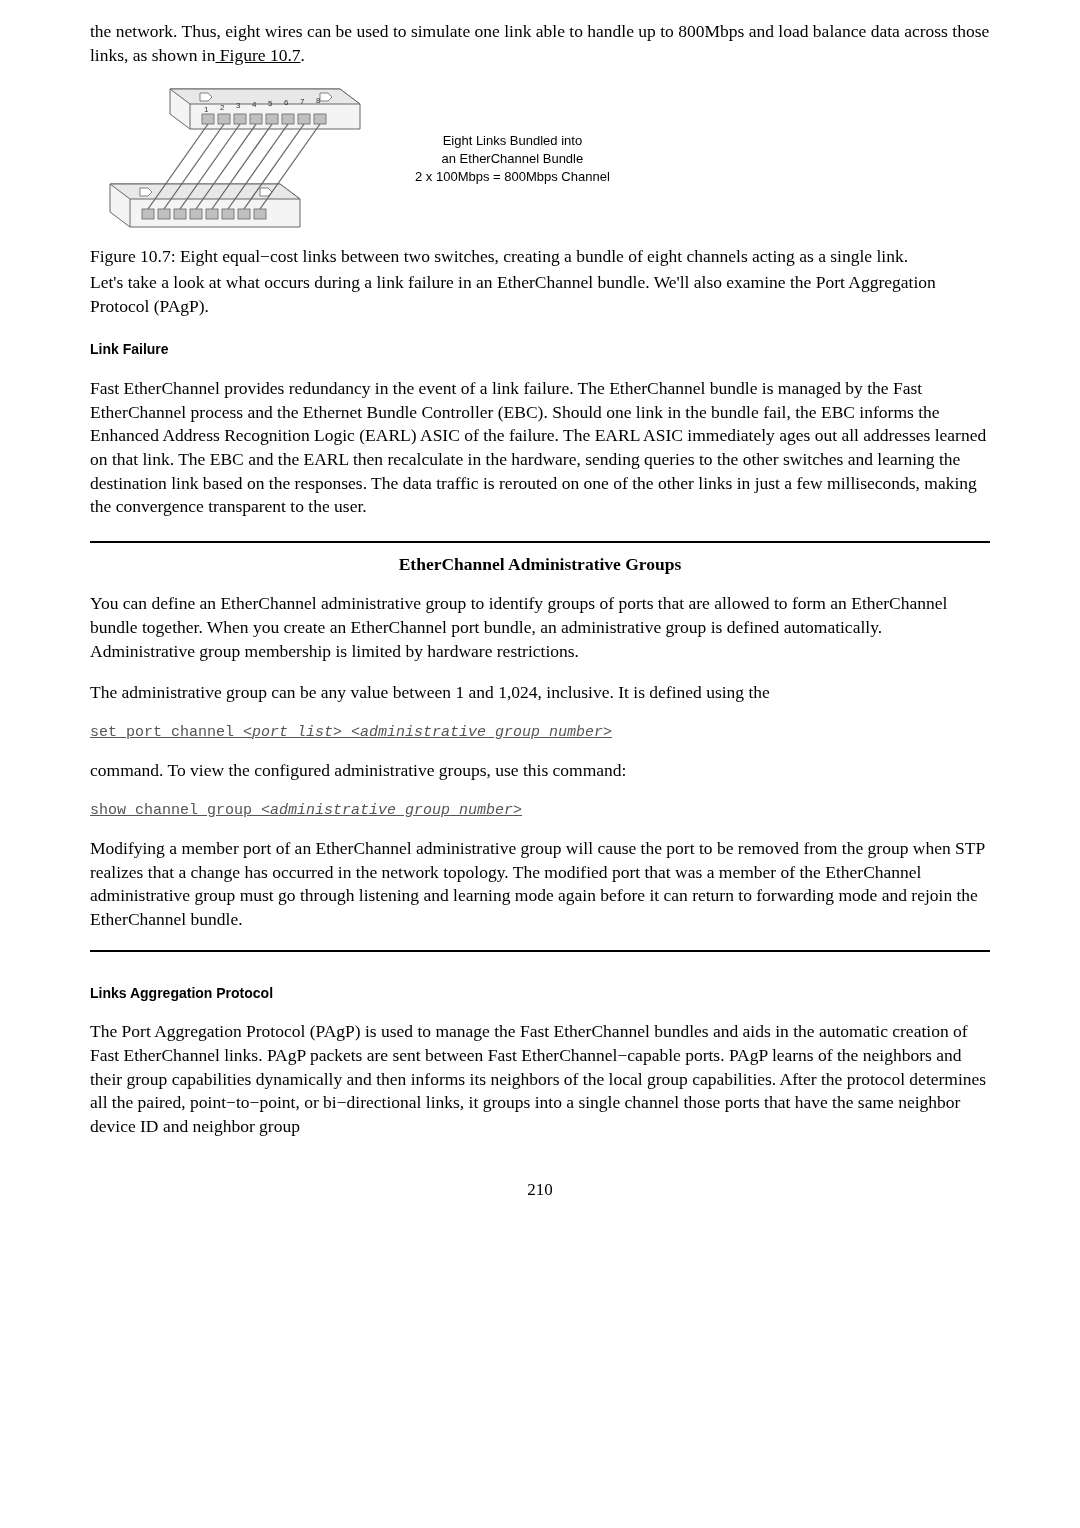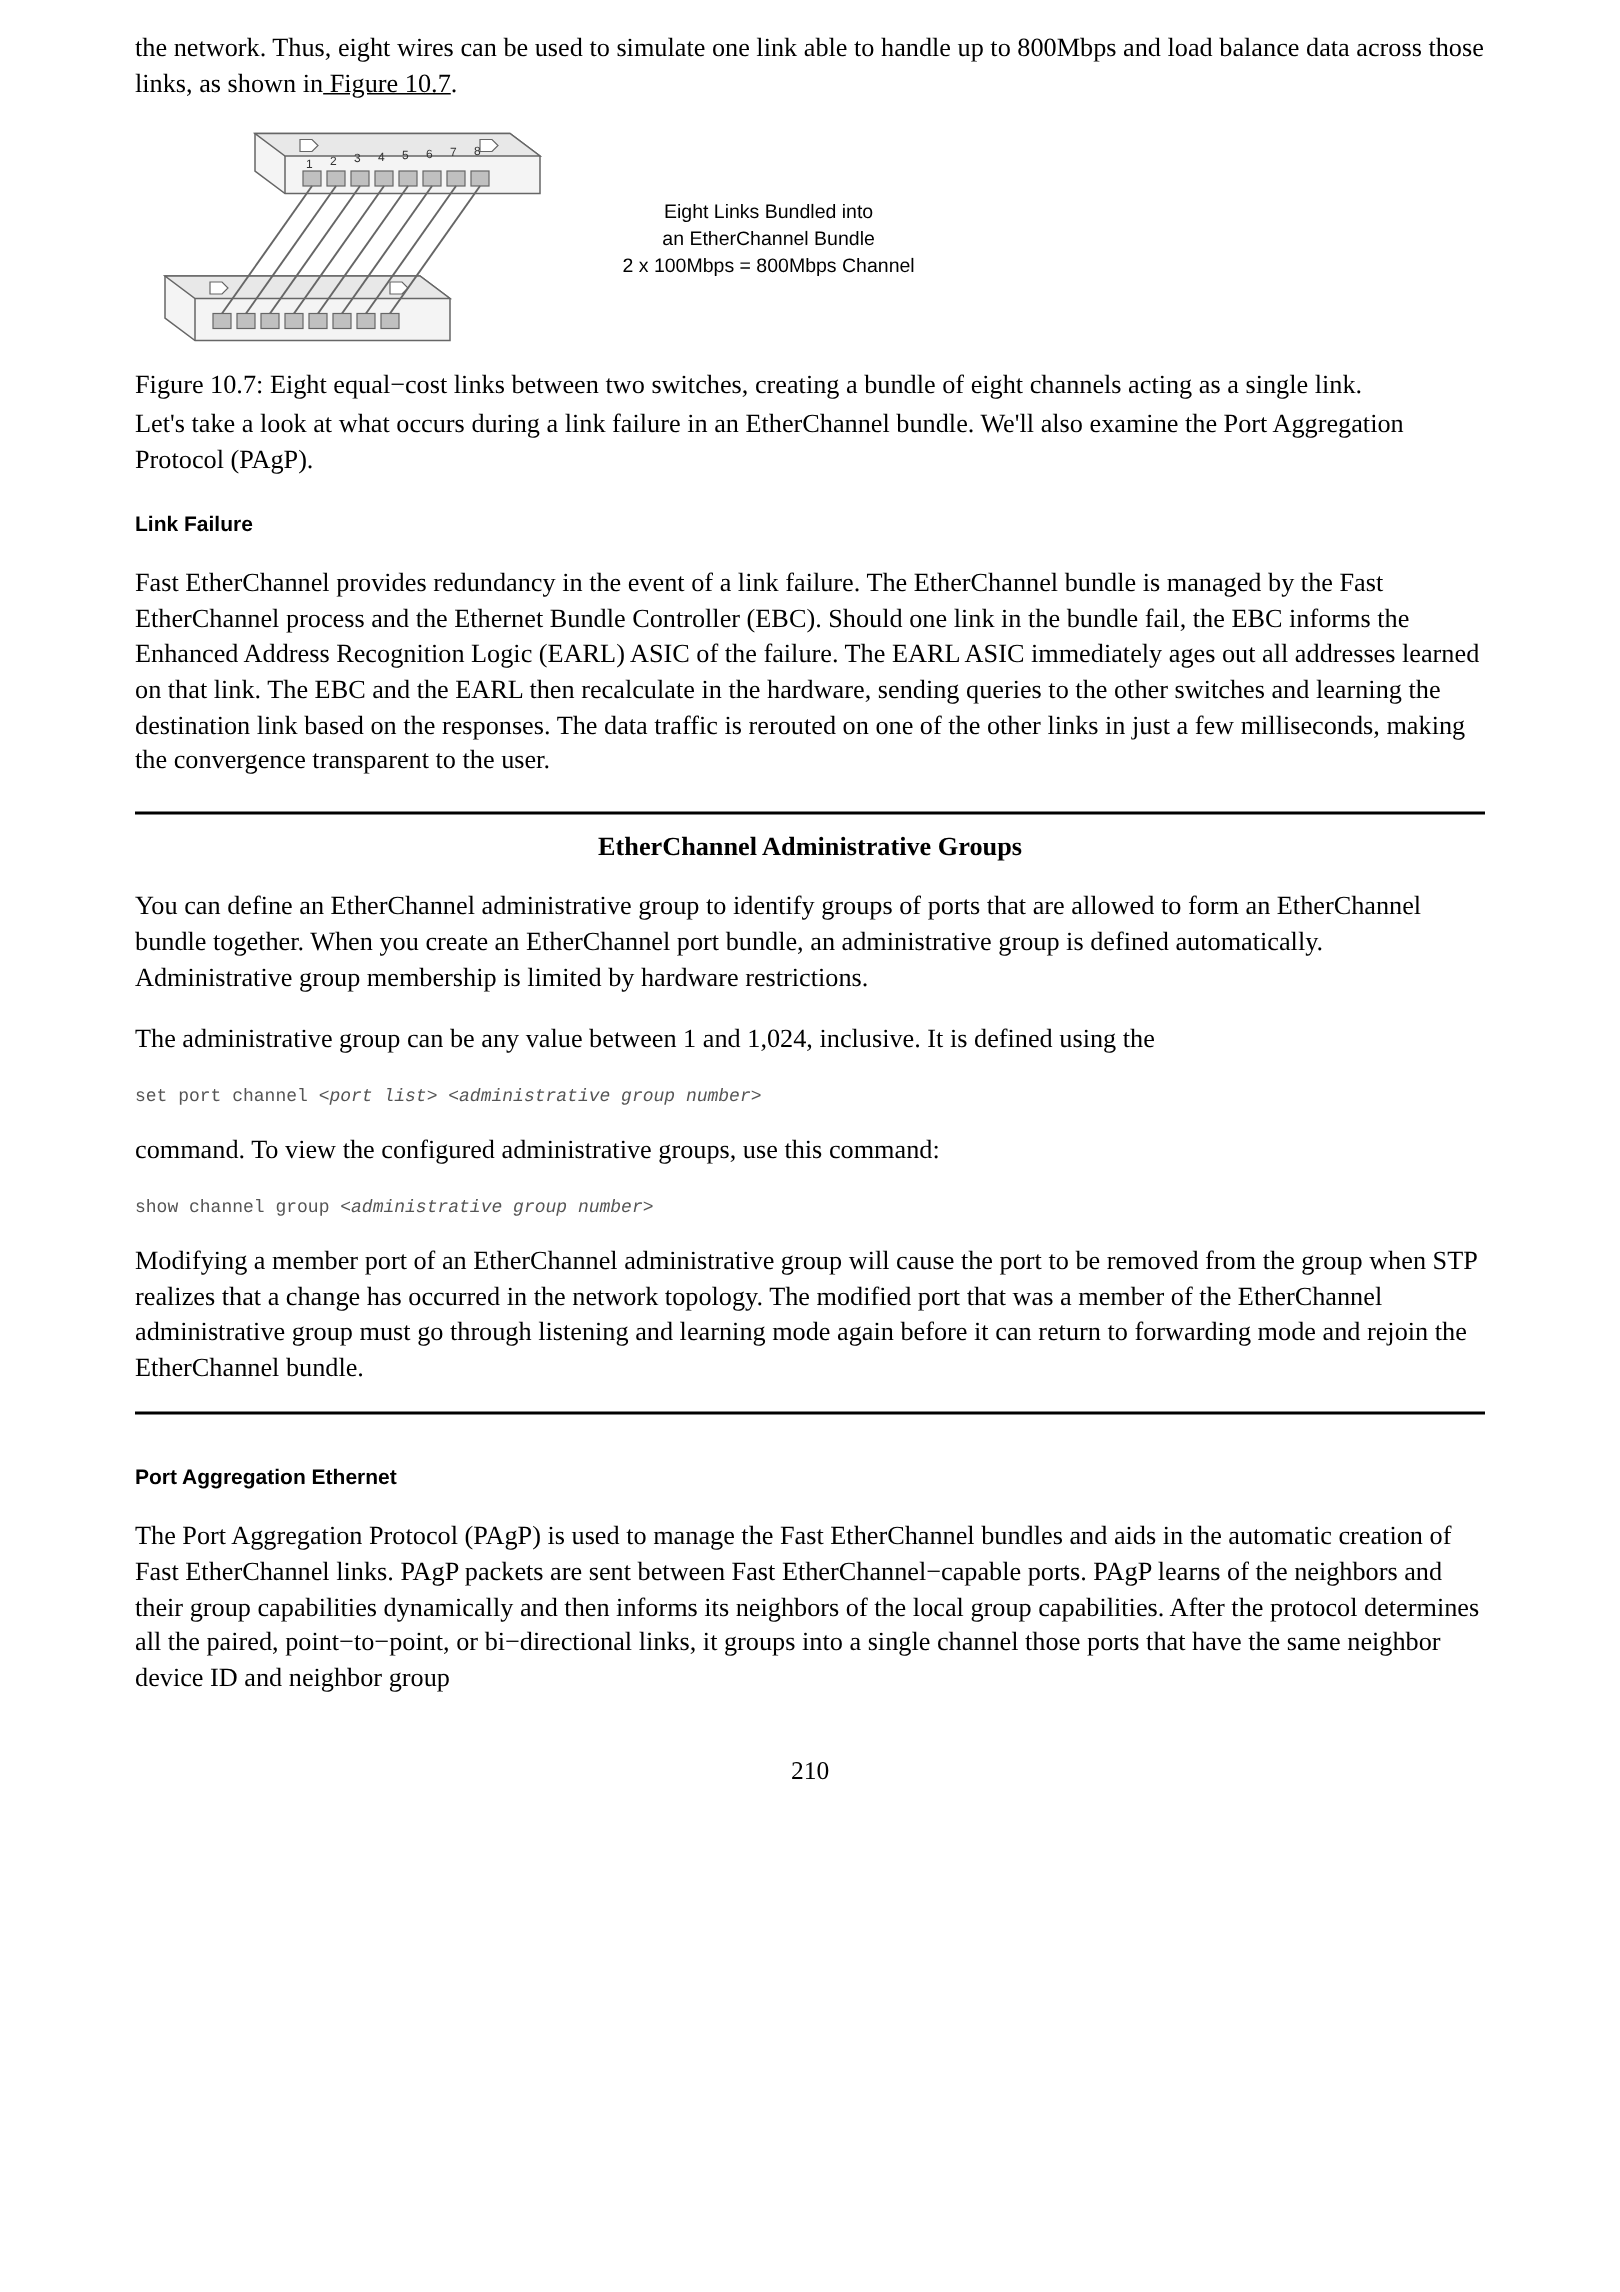--- a/index.html
+++ b/index.html
@@ -40,24 +40,25 @@
       margin: 22px 0 32px 0;
       padding: 10px 0 18px 0;
     }
     .box-title {
       text-align: center;
       font-weight: bold;
       margin-bottom: 16px;
     }
     .code {
       font-family: 'Courier New', Courier, monospace;
-      font-size: 12px;
+      font-size: 15px;
       color: #555;
       margin-bottom: 16px;
       display: block;
+      text-decoration: underline;
     }
     .code-arg { font-style: italic; }
     .page-num {
       text-align: center;
       margin-top: 40px;
       font-size: 17px;
     }
     .underline-link { text-decoration: underline; margin-top: 47px; }
   </style>
 </head>
@@ -148,16 +149,16 @@
 <div class="box">
   <p class="box-title">EtherChannel Administrative Groups</p>
   <p class="para">You can define an EtherChannel administrative group to identify groups of ports that are allowed to form an EtherChannel bundle together. When you create an EtherChannel port bundle, an administrative group is defined automatically. Administrative group membership is limited by hardware restrictions.</p>
   <p class="para">The administrative group can be any value between 1 and 1,024, inclusive. It is defined using the</p>
   <code class="code"><span>set port channel &lt;</span><span class="code-arg">port list</span><span>&gt; &lt;</span><span class="code-arg">administrative group number</span><span>&gt;</span></code>
   <p class="para">command. To view the configured administrative groups, use this command:</p>
   <code class="code"><span>show channel group &lt;</span><span class="code-arg">administrative group number</span><span>&gt;</span></code>
   <p>Modifying a member port of an EtherChannel administrative group will cause the port to be removed from the group when STP realizes that a change has occurred in the network topology. The modified port that was a member of the EtherChannel administrative group must go through listening and learning mode again before it can return to forwarding mode and rejoin the EtherChannel bundle.</p>
 </div>
 
-<h2 class="h2">Port Aggregation Ethernet</h2>
+<h2 class="h2">Links Aggregation Protocol</h2>
 <p class="para">The Port Aggregation Protocol (PAgP) is used to manage the Fast EtherChannel bundles and aids in the automatic creation of Fast EtherChannel links. PAgP packets are sent between Fast EtherChannel−capable ports. PAgP learns of the neighbors and their group capabilities dynamically and then informs its neighbors of the local group capabilities. After the protocol determines all the paired, point−to−point, or bi−directional links, it groups into a single channel those ports that have the same neighbor device ID and neighbor group</p>
 
 <div class="page-num">210</div>
 
 </body></html>

